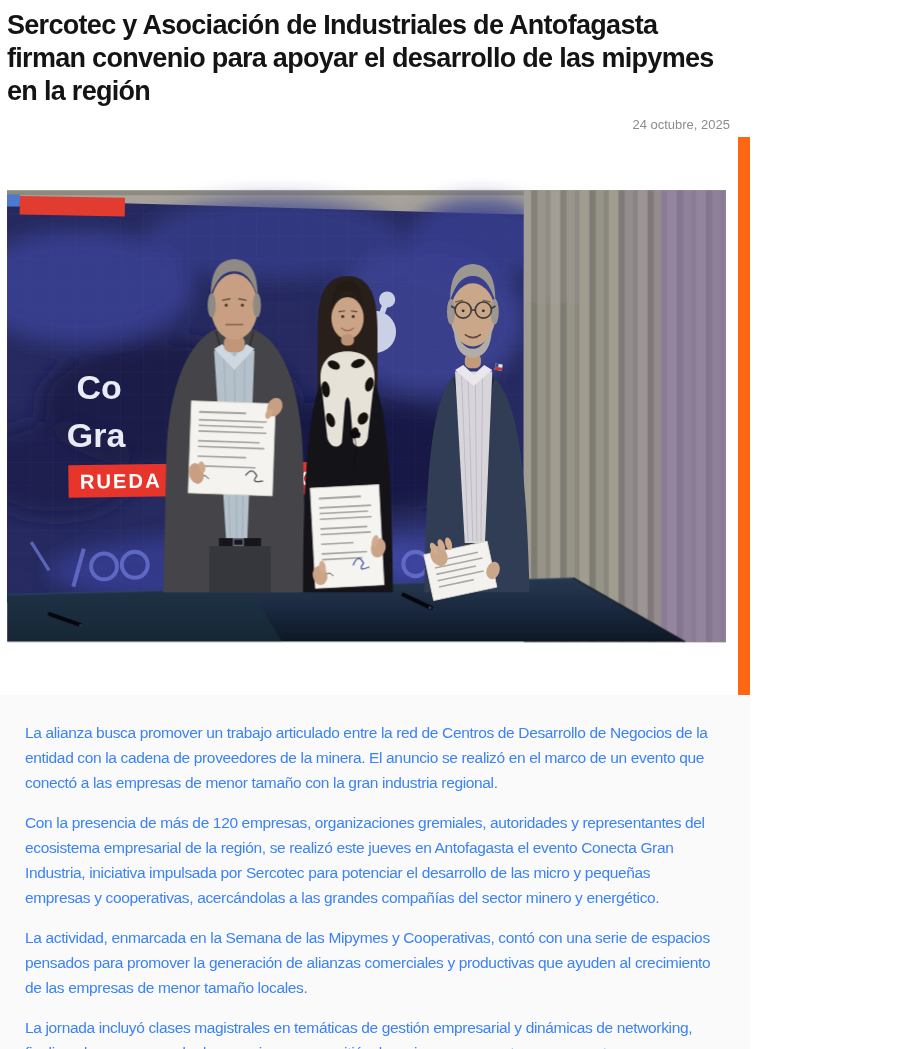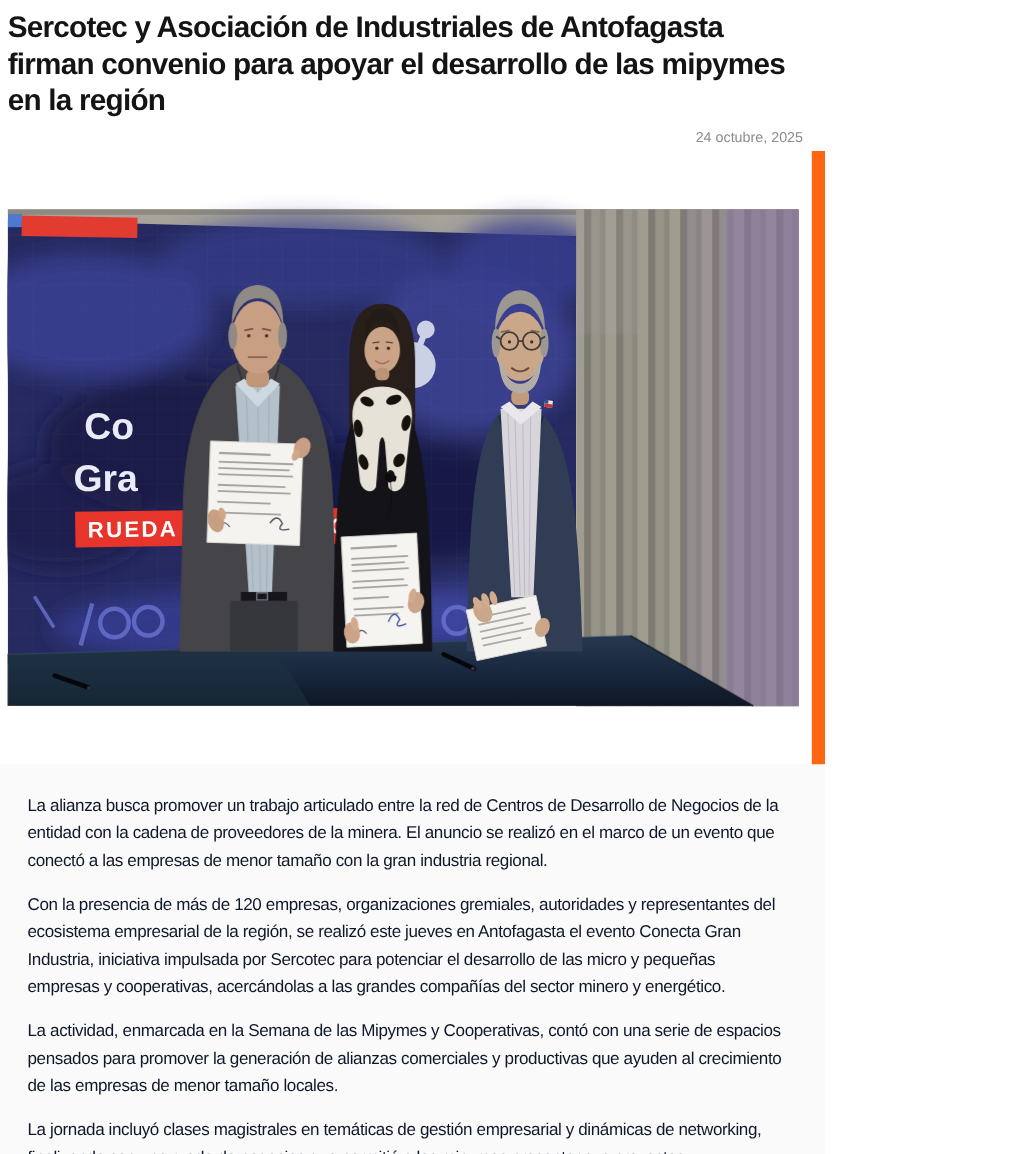--- a/index.html
+++ b/index.html
@@ -24,21 +24,21 @@
     gap:12px;
   }
   .hero svg{display:block;}
   .accent-bar{width:12px;height:558px;flex:0 0 12px;}
   section.article{
     flex:1;background:#fafafa;
     padding:25px 36px 18px 25px;
   }
   section.article p{
     margin:0 0 15px 0;max-width:857px;
-    font-size:15.5px;line-height:25px;color:#0f172a;letter-spacing:-0.35px;
+    font-size:15.5px;line-height:25px;color:#3b82f6;letter-spacing:-0.35px;
   }
 </style>
 </head>
 <body>
 
 <div class="page">
 
   <header class="masthead">
     <h1 class="headline">Sercotec y Asociación de Industriales de Antofagasta firman convenio para apoyar el desarrollo de las mipymes en la región</h1>
     <div class="pub-date">24 octubre, 2025</div>

